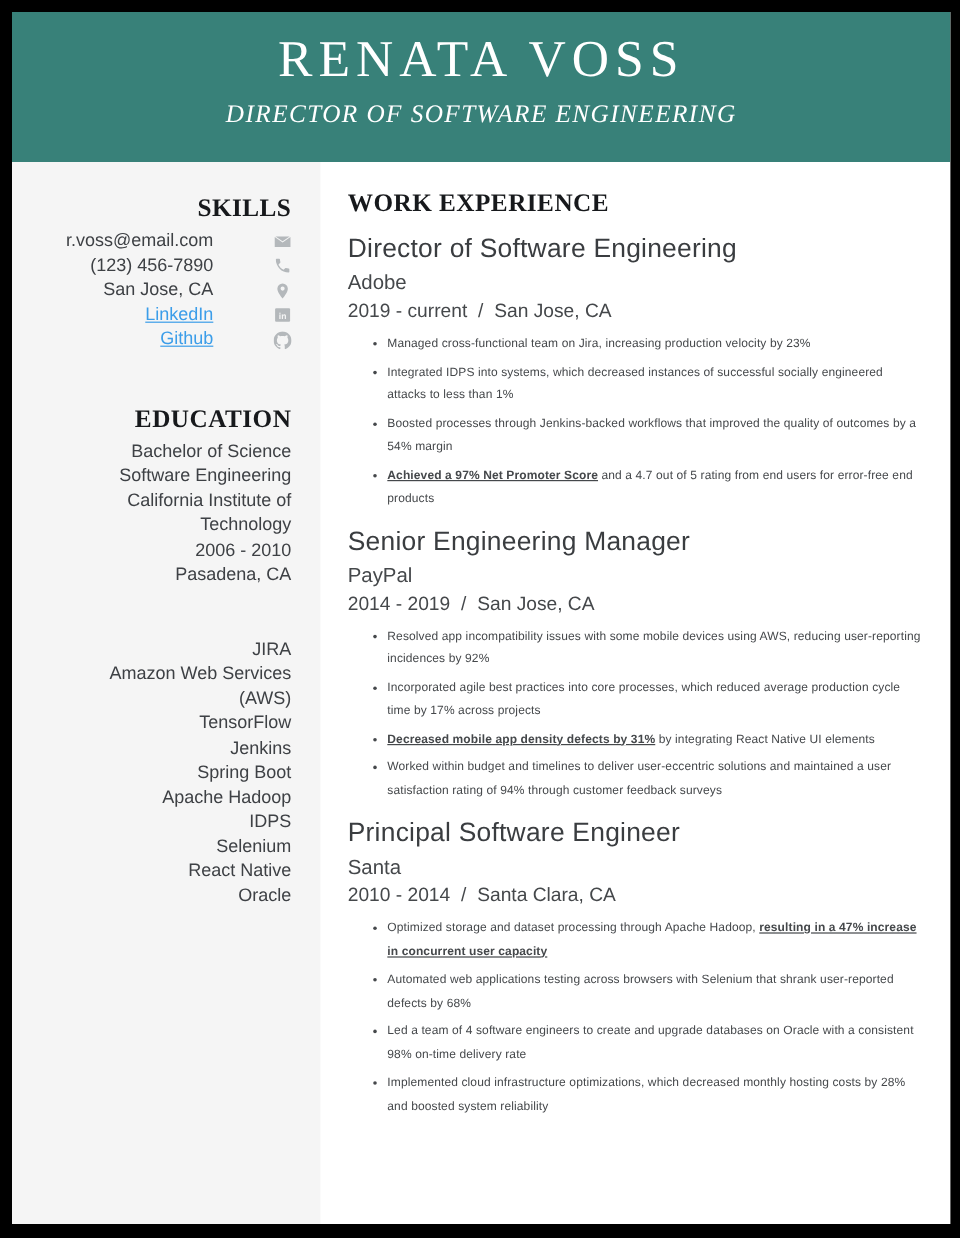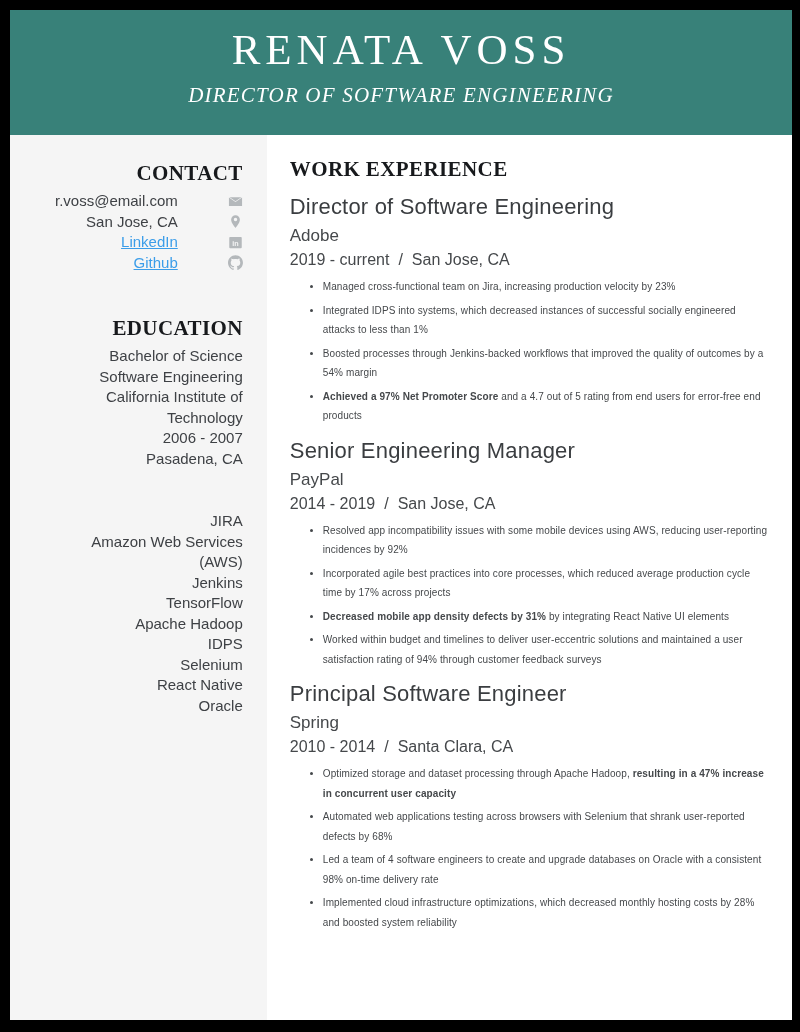--- a/index.html
+++ b/index.html
@@ -87,43 +87,51 @@
   .company { font-size: 17px; margin-top: 4px; line-height: 21px; }
   .dateline { font-size: 16px; margin-top: 3px; line-height: 21px; }
   .dateline .slash { margin: 0 9px; }
   .bullets { margin: 7px 0 0 0; padding-left: 33px; }
   .bullets li {
     font-size: 10px;
     line-height: 19.5px;
     margin-bottom: 4px;
     letter-spacing: 0.1px;
   }
-  .emph { font-weight: 700; }
+  .emph { font-weight: 700; text-decoration: underline; }
 </style>
 </head>
 <body>
 
 <div class="page">
 
   <header class="band">
     <h1>RENATA VOSS</h1>
     <div class="subtitle">DIRECTOR OF SOFTWARE ENGINEERING</div>
   </header>
 
   <div class="cols">
 
     <aside class="sidebar">
       <section>
-        <h2>CONTACT</h2>
+        <h2>SKILLS</h2>
         <ul class="contact-list" id="contact-list">
             <li>
               <span>r.voss@email.com</span>
               <span class="cicon">
                 <svg viewBox="0 0 24 24">
                   <path d="M12 12.9 1.5 5.6V19h21V5.6L12 12.9zM21.4 5H2.6L12 11.4 21.4 5z"></path>
+                </svg>
+              </span>
+            </li>
+            <li>
+              <span>(123) 456-7890</span>
+              <span class="cicon">
+                <svg viewBox="0 0 24 24">
+                  <path d="M6.62 10.79a15.05 15.05 0 0 0 6.59 6.59l2.2-2.2a1 1 0 0 1 1.02-.24c1.12.37 2.33.57 3.57.57a1 1 0 0 1 1 1V20a1 1 0 0 1-1 1C10.85 21 3 13.15 3 3.5a1 1 0 0 1 1-1h3.5a1 1 0 0 1 1 1c0 1.24.2 2.45.57 3.57a1 1 0 0 1-.25 1.02l-2.2 2.2z"></path>
                 </svg>
               </span>
             </li>
             <li>
               <span>San Jose, CA</span>
               <span class="cicon">
                 <svg viewBox="0 0 24 24">
                   <path d="M12 2a7 7 0 0 0-7 7c0 5.25 7 13 7 13s7-7.75 7-13a7 7 0 0 0-7-7zm0 9.5A2.5 2.5 0 1 1 12 6a2.5 2.5 0 0 1 0 5.5z"></path>
                 </svg>
               </span>
@@ -146,30 +154,31 @@
               </span>
             </li>
           </ul>
       </section>
       <section>
         <h2>EDUCATION</h2>
         <div id="education-lines">
             <div class="line-item">Bachelor of Science</div>
             <div class="line-item">Software Engineering</div>
             <div class="line-item">California Institute of Technology</div>
-            <div class="line-item">2006 - 2007</div>
+            <div class="line-item">2006 - 2010</div>
             <div class="line-item">Pasadena, CA</div>
           </div>
       </section>
       <section>
         <div id="skills-list">
             <div class="line-item">JIRA</div>
             <div class="line-item">Amazon Web Services (AWS)</div>
+            <div class="line-item">TensorFlow</div>
             <div class="line-item">Jenkins</div>
-            <div class="line-item">TensorFlow</div>
+            <div class="line-item">Spring Boot</div>
             <div class="line-item">Apache Hadoop</div>
             <div class="line-item">IDPS</div>
             <div class="line-item">Selenium</div>
             <div class="line-item">React Native</div>
             <div class="line-item">Oracle</div>
           </div>
       </section>
     </aside>
 
     <main class="main">
@@ -192,21 +201,21 @@
             <div class="dateline"><span>2014 - 2019</span><span class="slash">/</span><span>San Jose, CA</span></div>
             <ul class="bullets">
               <li><span>Resolved app incompatibility issues with some mobile devices using AWS, reducing user-reporting incidences by 92%</span></li>
               <li><span>Incorporated agile best practices into core processes, which reduced average production cycle time by 17% across projects</span></li>
               <li><span class="emph">Decreased mobile app density defects by 31%</span><span> by integrating React Native UI elements</span></li>
               <li><span>Worked within budget and timelines to deliver user-eccentric solutions and maintained a user satisfaction rating of 94% through customer feedback surveys</span></li>
             </ul>
           </section>
           <section class="job">
             <h3>Principal Software Engineer</h3>
-            <div class="company">Spring</div>
+            <div class="company">Santa</div>
             <div class="dateline"><span>2010 - 2014</span><span class="slash">/</span><span>Santa Clara, CA</span></div>
             <ul class="bullets">
               <li><span>Optimized storage and dataset processing through Apache Hadoop, </span><span class="emph">resulting in a 47% increase in concurrent user capacity</span></li>
               <li><span>Automated web applications testing across browsers with Selenium that shrank user-reported defects by 68%</span></li>
               <li><span>Led a team of 4 software engineers to create and upgrade databases on Oracle with a consistent 98% on-time delivery rate</span></li>
               <li><span>Implemented cloud infrastructure optimizations, which decreased monthly hosting costs by 28% and boosted system reliability</span></li>
             </ul>
           </section>
         </div>
     </main>

